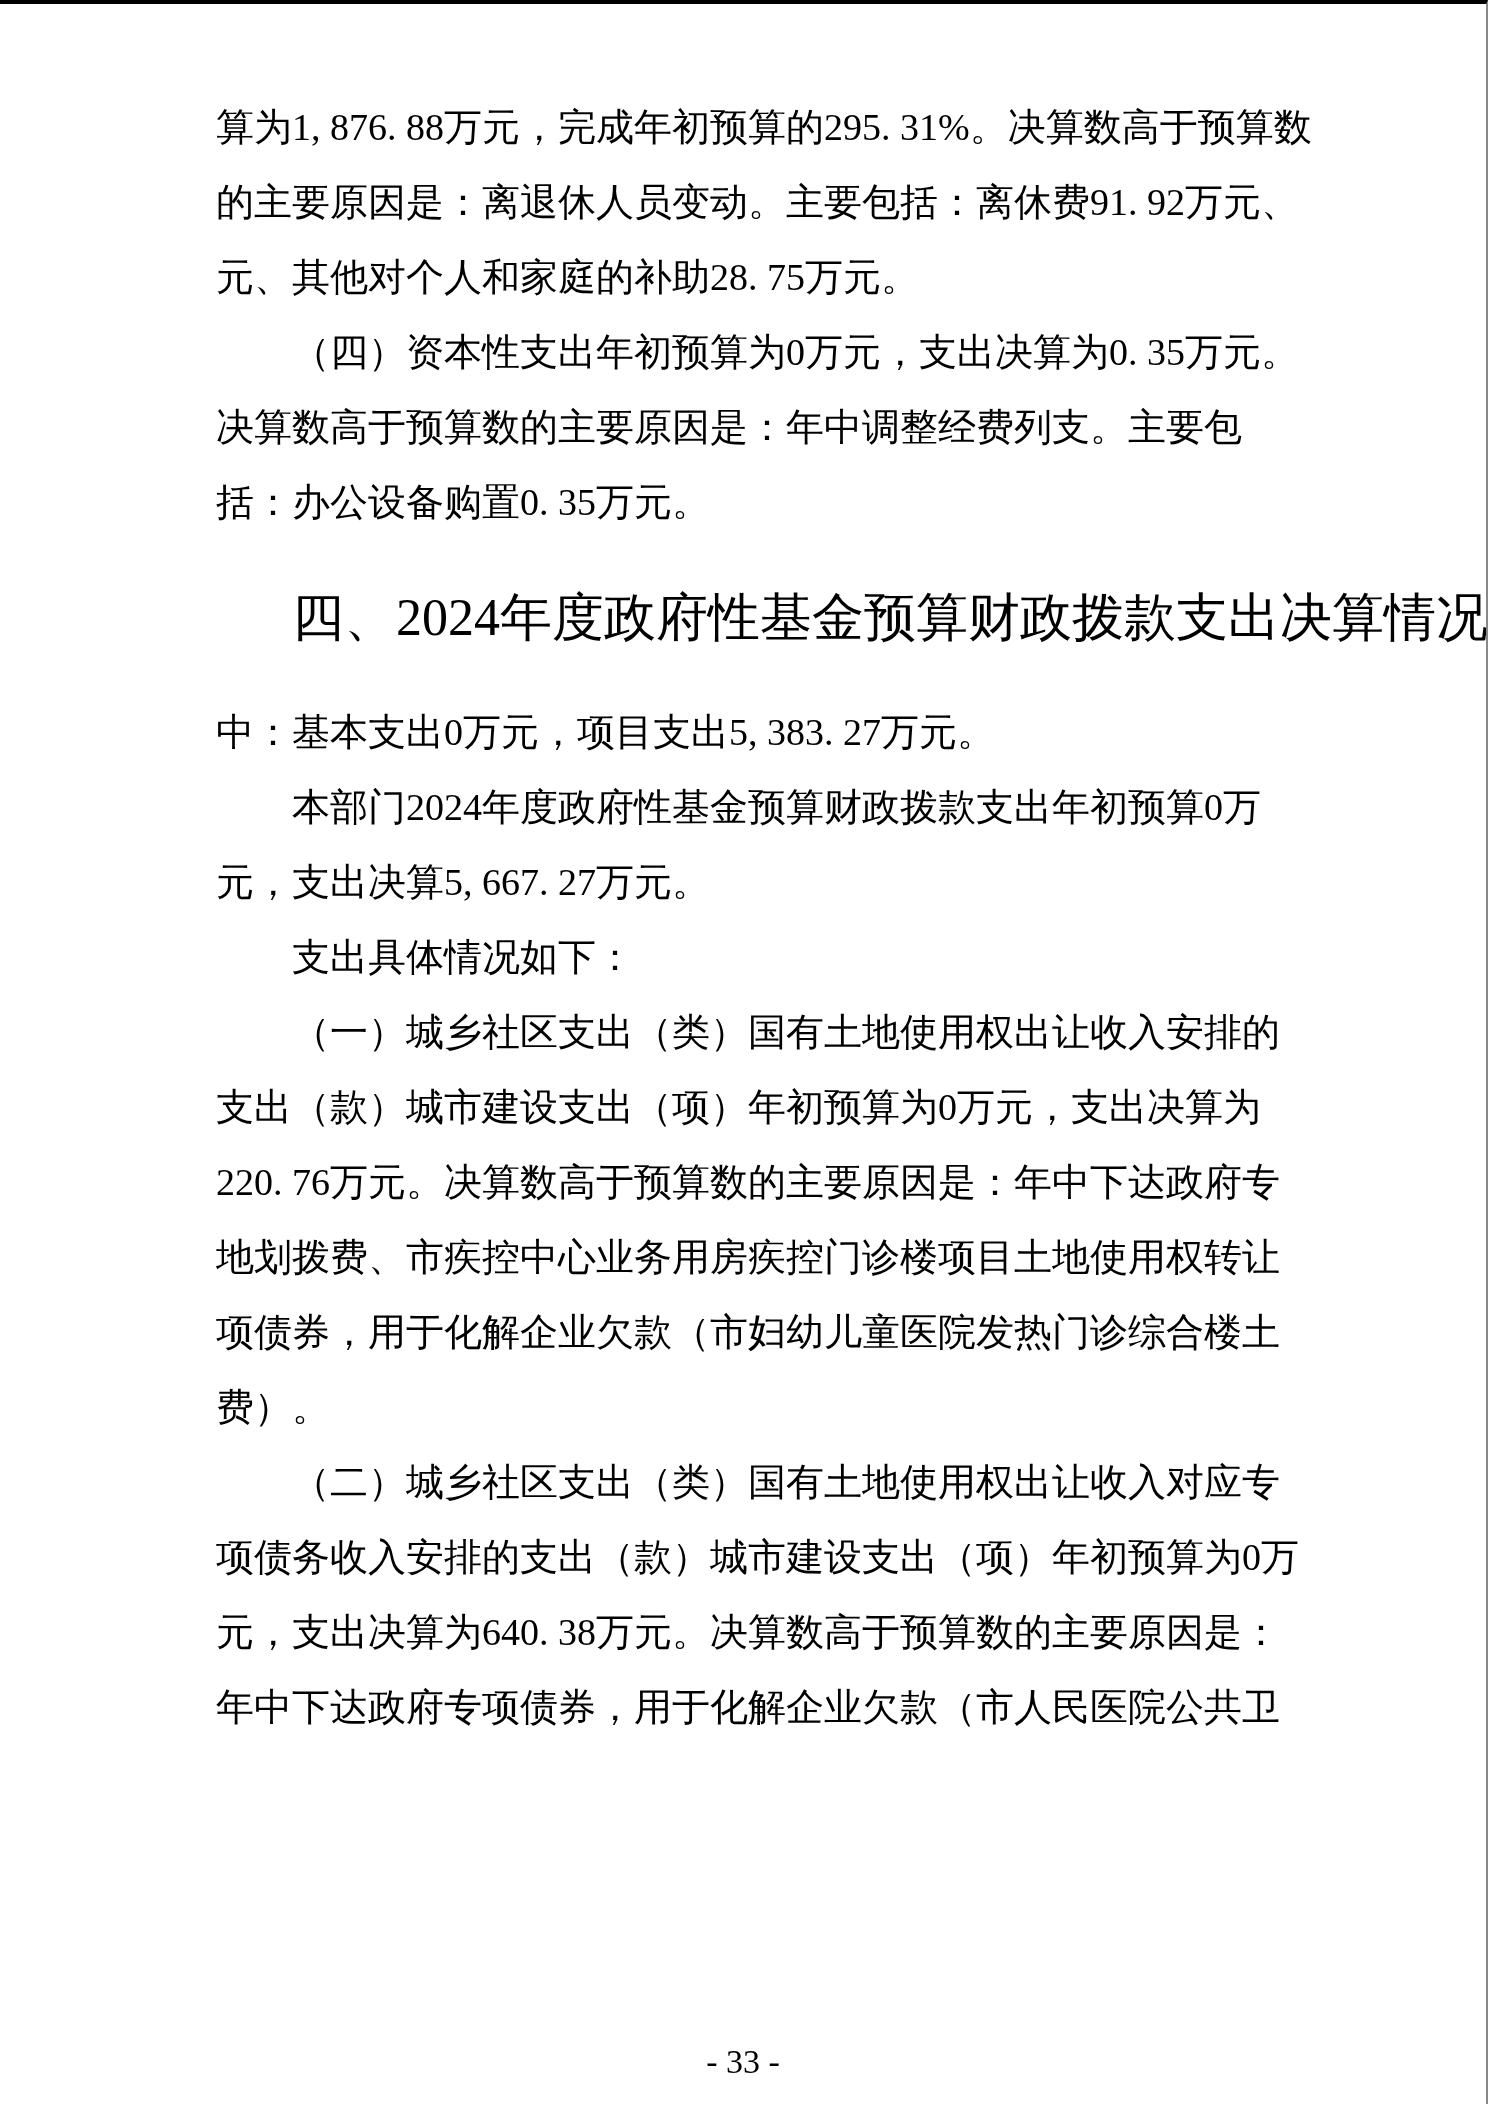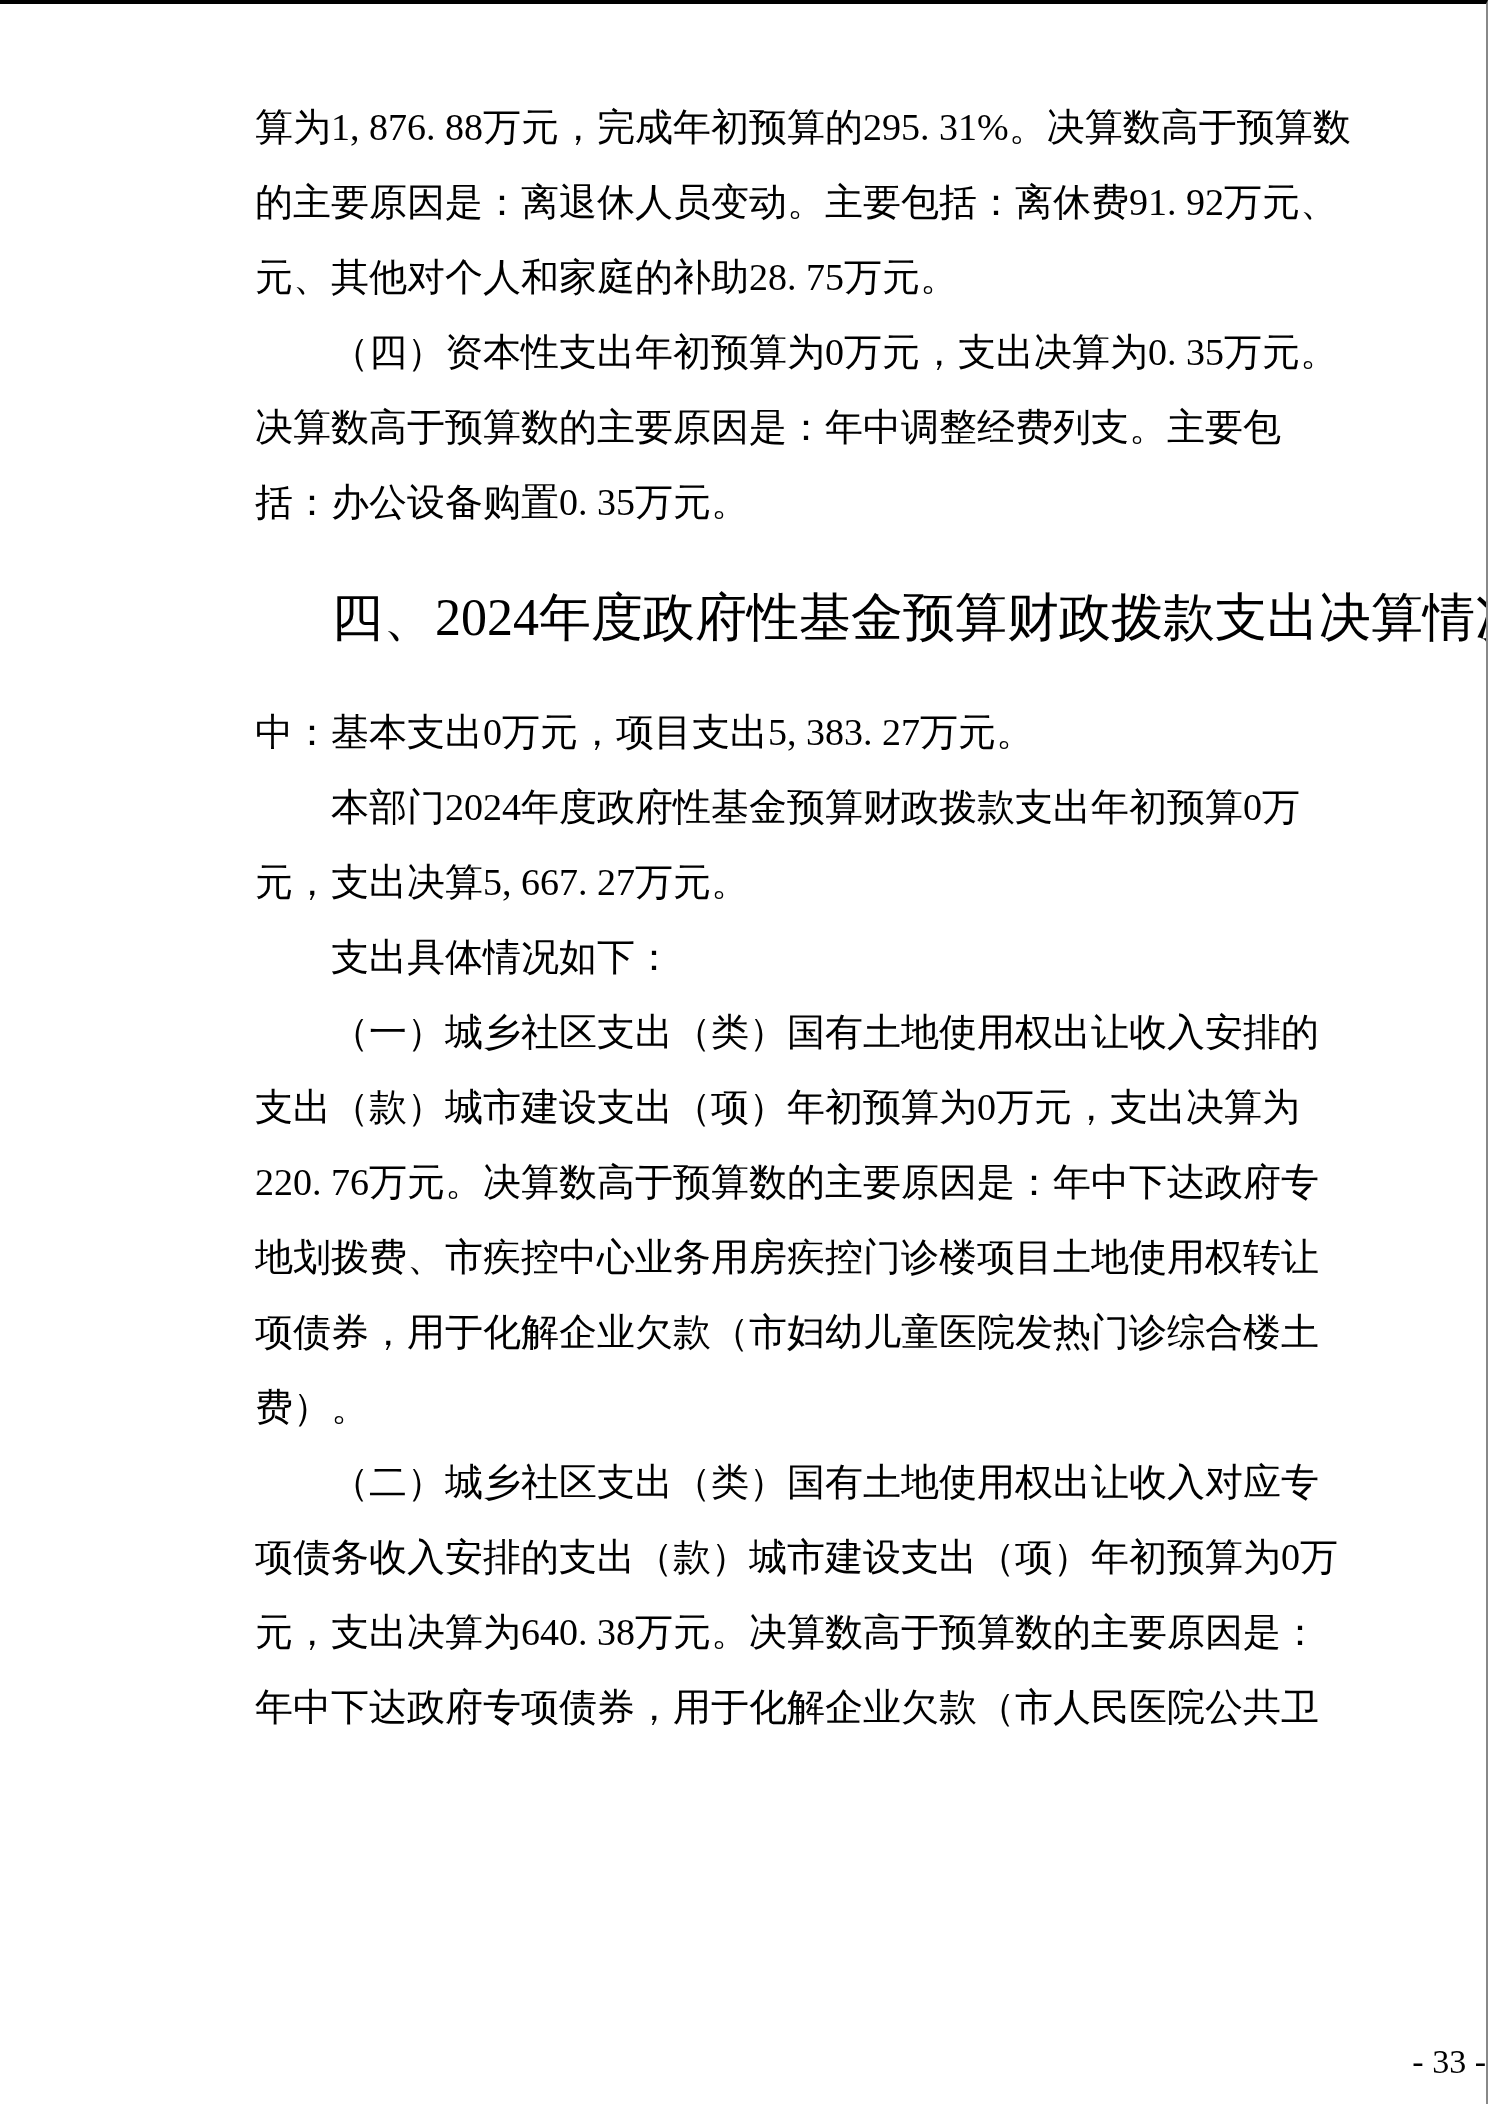--- a/index.html
+++ b/index.html
@@ -24,39 +24,38 @@
     left: 216px;
     top: 86px;
     width: 1130px;
   }
   .line {
     height: 75px;
     line-height: 75px;
     font-size: 38px;
     white-space: nowrap;
     letter-spacing: 0;
-    margin-left: 39px;
   }
   .indent {
     text-indent: 76px;
   }
   .heading-line {
     font-size: 52px;
     margin-top: 40px;
     margin-bottom: 40px;
     white-space: nowrap;
   }
   .footer {
     position: absolute;
     left: 0;
     right: 0;
     top: 2028px;
     height: 60px;
     line-height: 60px;
-    text-align: right;
+    text-align: center;
     font-size: 34px;
     font-family: "Liberation Serif", "DejaVu Serif", serif;
   }
 </style>
 </head>
 <body>
 
 <div class="page">
   <div class="content">
 

